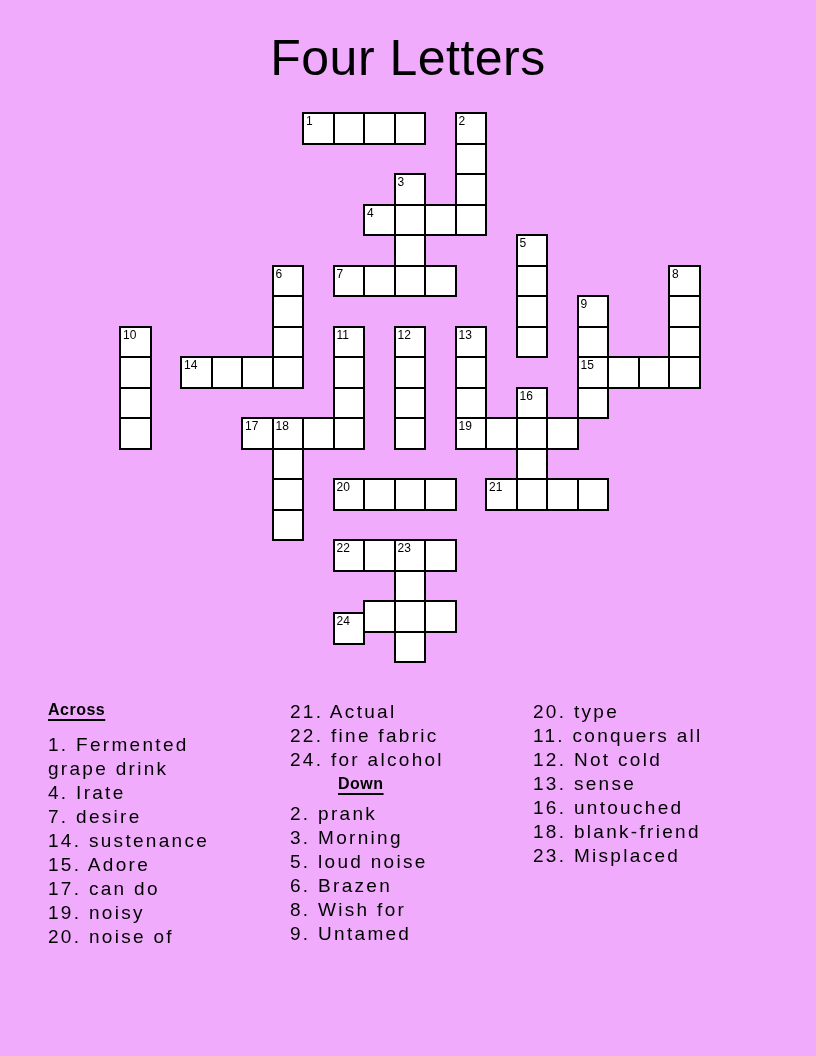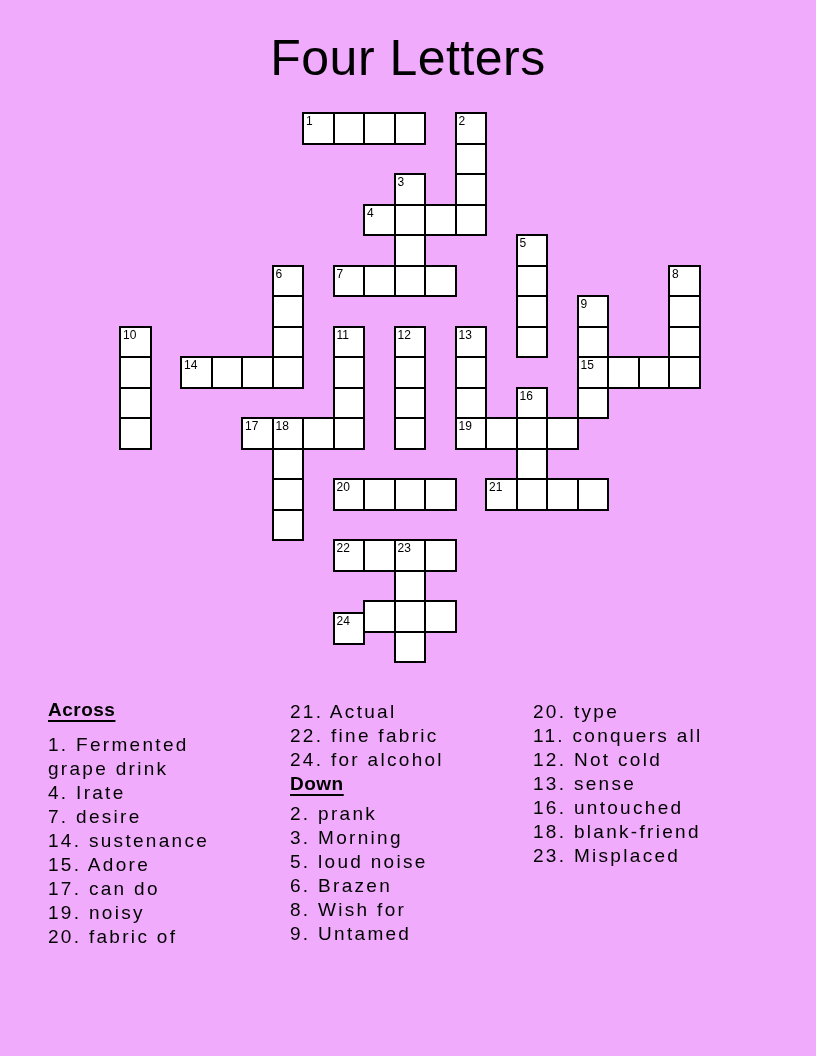--- a/index.html
+++ b/index.html
@@ -51,26 +51,26 @@
   #clue-col-2 { left: 533px; top: 700px; width: 216px; }
   .clue {
     margin: 0;
     font-size: 19px;
     line-height: 24px;
     letter-spacing: 2.3px;
   }
   .clue b { font-weight: 400; }
   .clue-header {
     margin: 0 0 11px 0;
-    font-size: 19px;
+    font-size: 16px;
     line-height: 24px;
     font-weight: 700;
     letter-spacing: 0.5px;
   }
-  #clue-col-1 .clue-header { margin-bottom: 6px; }
+  #clue-col-1 .clue-header { margin-bottom: 6px; margin-left: 48px; }
   .clue-header .hdr-text {
     text-decoration: underline;
     text-decoration-thickness: 2px;
     text-underline-offset: 4px;
   }
 </style>
 </head>
 <body>
 
 <div class="page">
@@ -211,21 +211,21 @@
   <div>
     <div class="clue-col" id="clue-col-0">
         <div class="clue-header"><span class="hdr-text">Across</span></div>
         <p class="clue"><b>1.</b> <span>Fermented grape drink</span></p>
         <p class="clue"><b>4.</b> <span>Irate</span></p>
         <p class="clue"><b>7.</b> <span>desire</span></p>
         <p class="clue"><b>14.</b> <span>sustenance</span></p>
         <p class="clue"><b>15.</b> <span>Adore</span></p>
         <p class="clue"><b>17.</b> <span>can do</span></p>
         <p class="clue"><b>19.</b> <span>noisy</span></p>
-        <p class="clue"><b>20.</b> <span>fabric of</span></p>
+        <p class="clue"><b>20.</b> <span>noise of</span></p>
       </div>
     <div class="clue-col" id="clue-col-1">
         <p class="clue"><b>21.</b> <span>Actual</span></p>
         <p class="clue"><b>22.</b> <span>fine fabric</span></p>
         <p class="clue"><b>24.</b> <span>for alcohol</span></p>
         <div class="clue-header"><span class="hdr-text">Down</span></div>
         <p class="clue"><b>2.</b> <span>prank</span></p>
         <p class="clue"><b>3.</b> <span>Morning</span></p>
         <p class="clue"><b>5.</b> <span>loud noise</span></p>
         <p class="clue"><b>6.</b> <span>Brazen</span></p>

